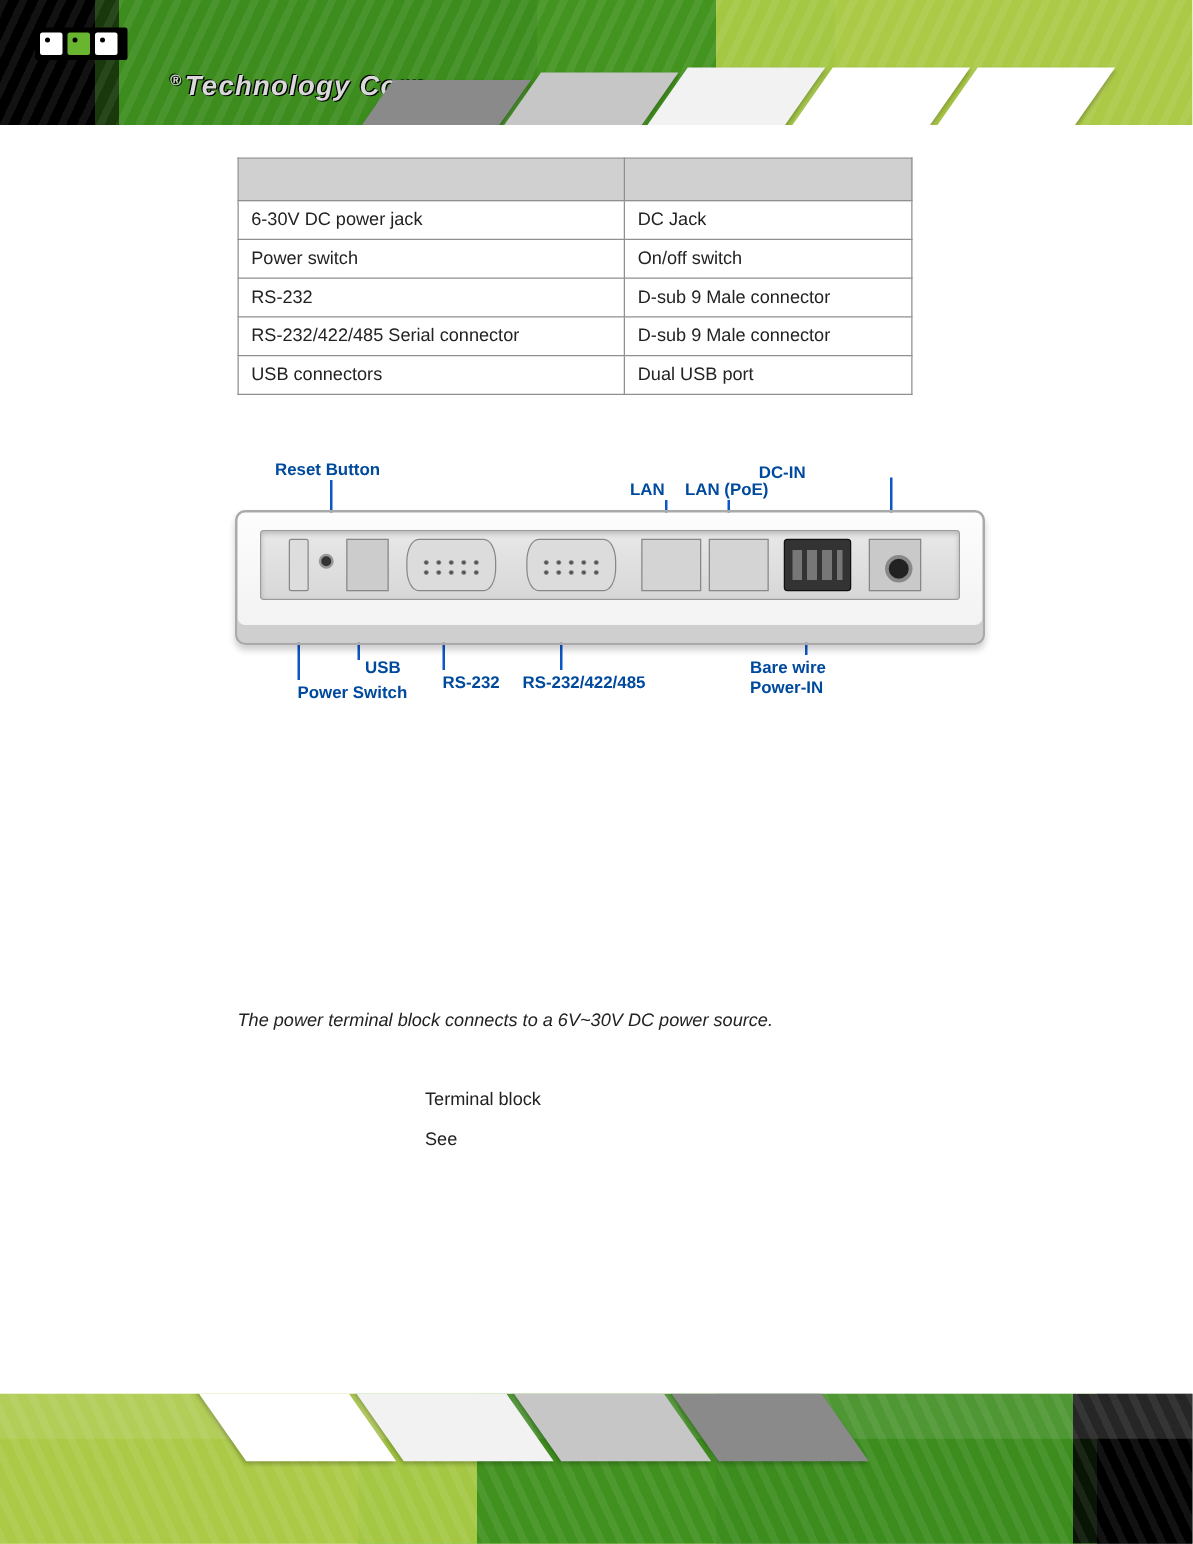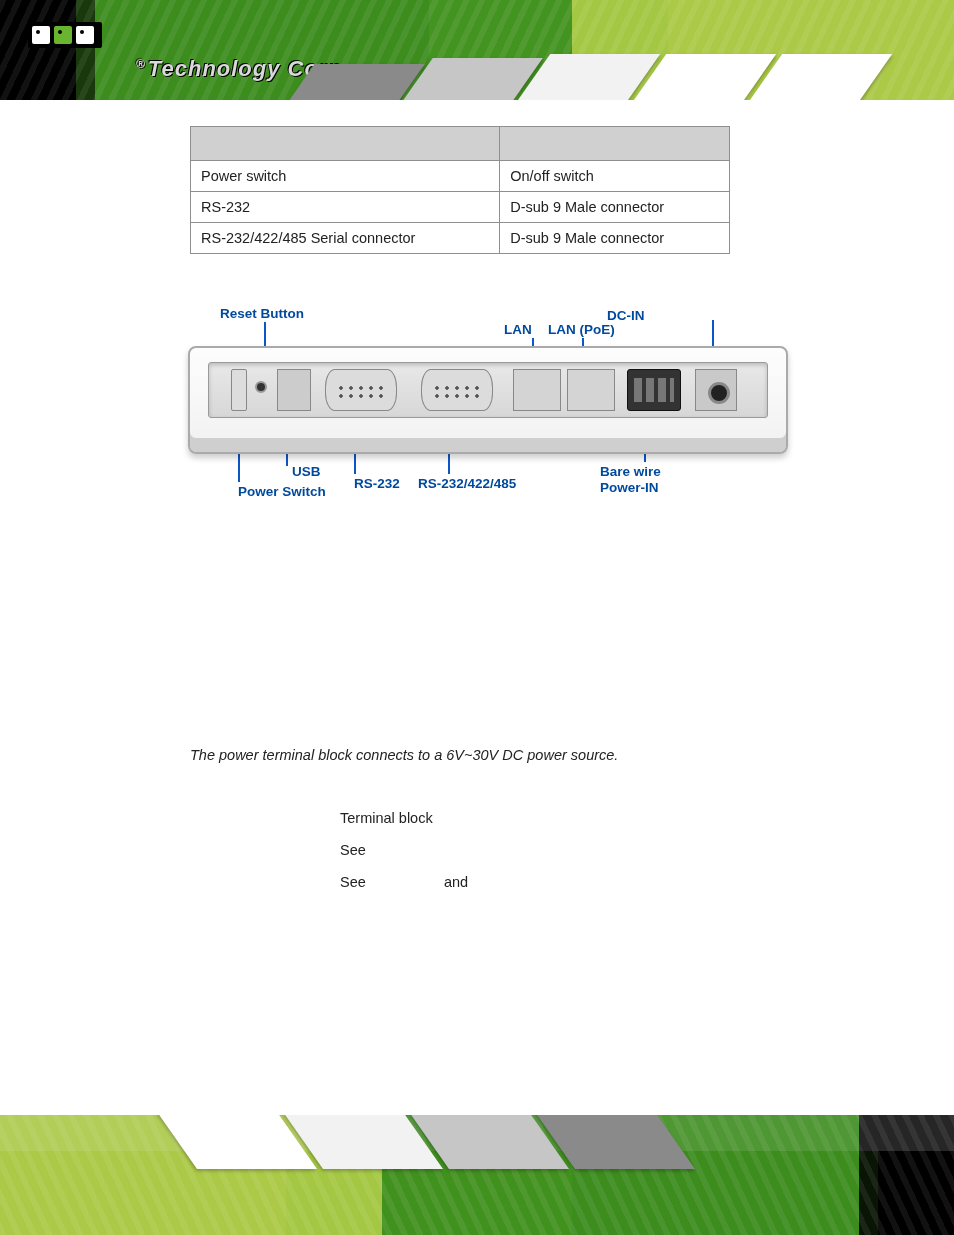--- a/index.html
+++ b/index.html
@@ -195,30 +195,38 @@
 
   <table class="connectors">
     <thead>
       <tr>
         <th></th>
         <th></th>
       </tr>
     </thead>
     <tbody>
       <tr>
+          <td>6-30V DC power jack</td>
+          <td>DC Jack</td>
+        </tr>
+      <tr>
           <td>Power switch</td>
           <td>On/off switch</td>
         </tr>
       <tr>
           <td>RS-232</td>
           <td>D-sub 9 Male connector</td>
         </tr>
       <tr>
           <td>RS-232/422/485 Serial connector</td>
           <td>D-sub 9 Male connector</td>
+        </tr>
+      <tr>
+          <td>USB connectors</td>
+          <td>Dual USB port</td>
         </tr>
     </tbody>
   </table>
 
   <div class="diagram-wrap">
 
     <div class="callout c-reset">Reset Button</div>
     <div class="callout c-lan">LAN</div>
     <div class="callout c-lanpoe">LAN (PoE)</div>
     <div class="callout c-dcin">DC-IN</div>
@@ -252,25 +260,20 @@
         <div class="port dcin"></div>
       </div>
     </div>
   </div>
 
   <p class="desc">The power terminal block connects to a 6V~30V DC power source.</p>
 
   <div class="spec-list">
     <div>Terminal block</div>
     <div>See</div>
-    <div>
-      <span>See</span>
-      <span style="display:inline-block; width:70px;"></span>
-      <span>and</span>
-    </div>
   </div>
 
 </div>
 
 <div class="bottom-banner">
   <div class="bottom-white-band"></div>
   <div class="pcb"></div>
   <div class="bottom-chevrons">
     <span></span>
       <span></span>

